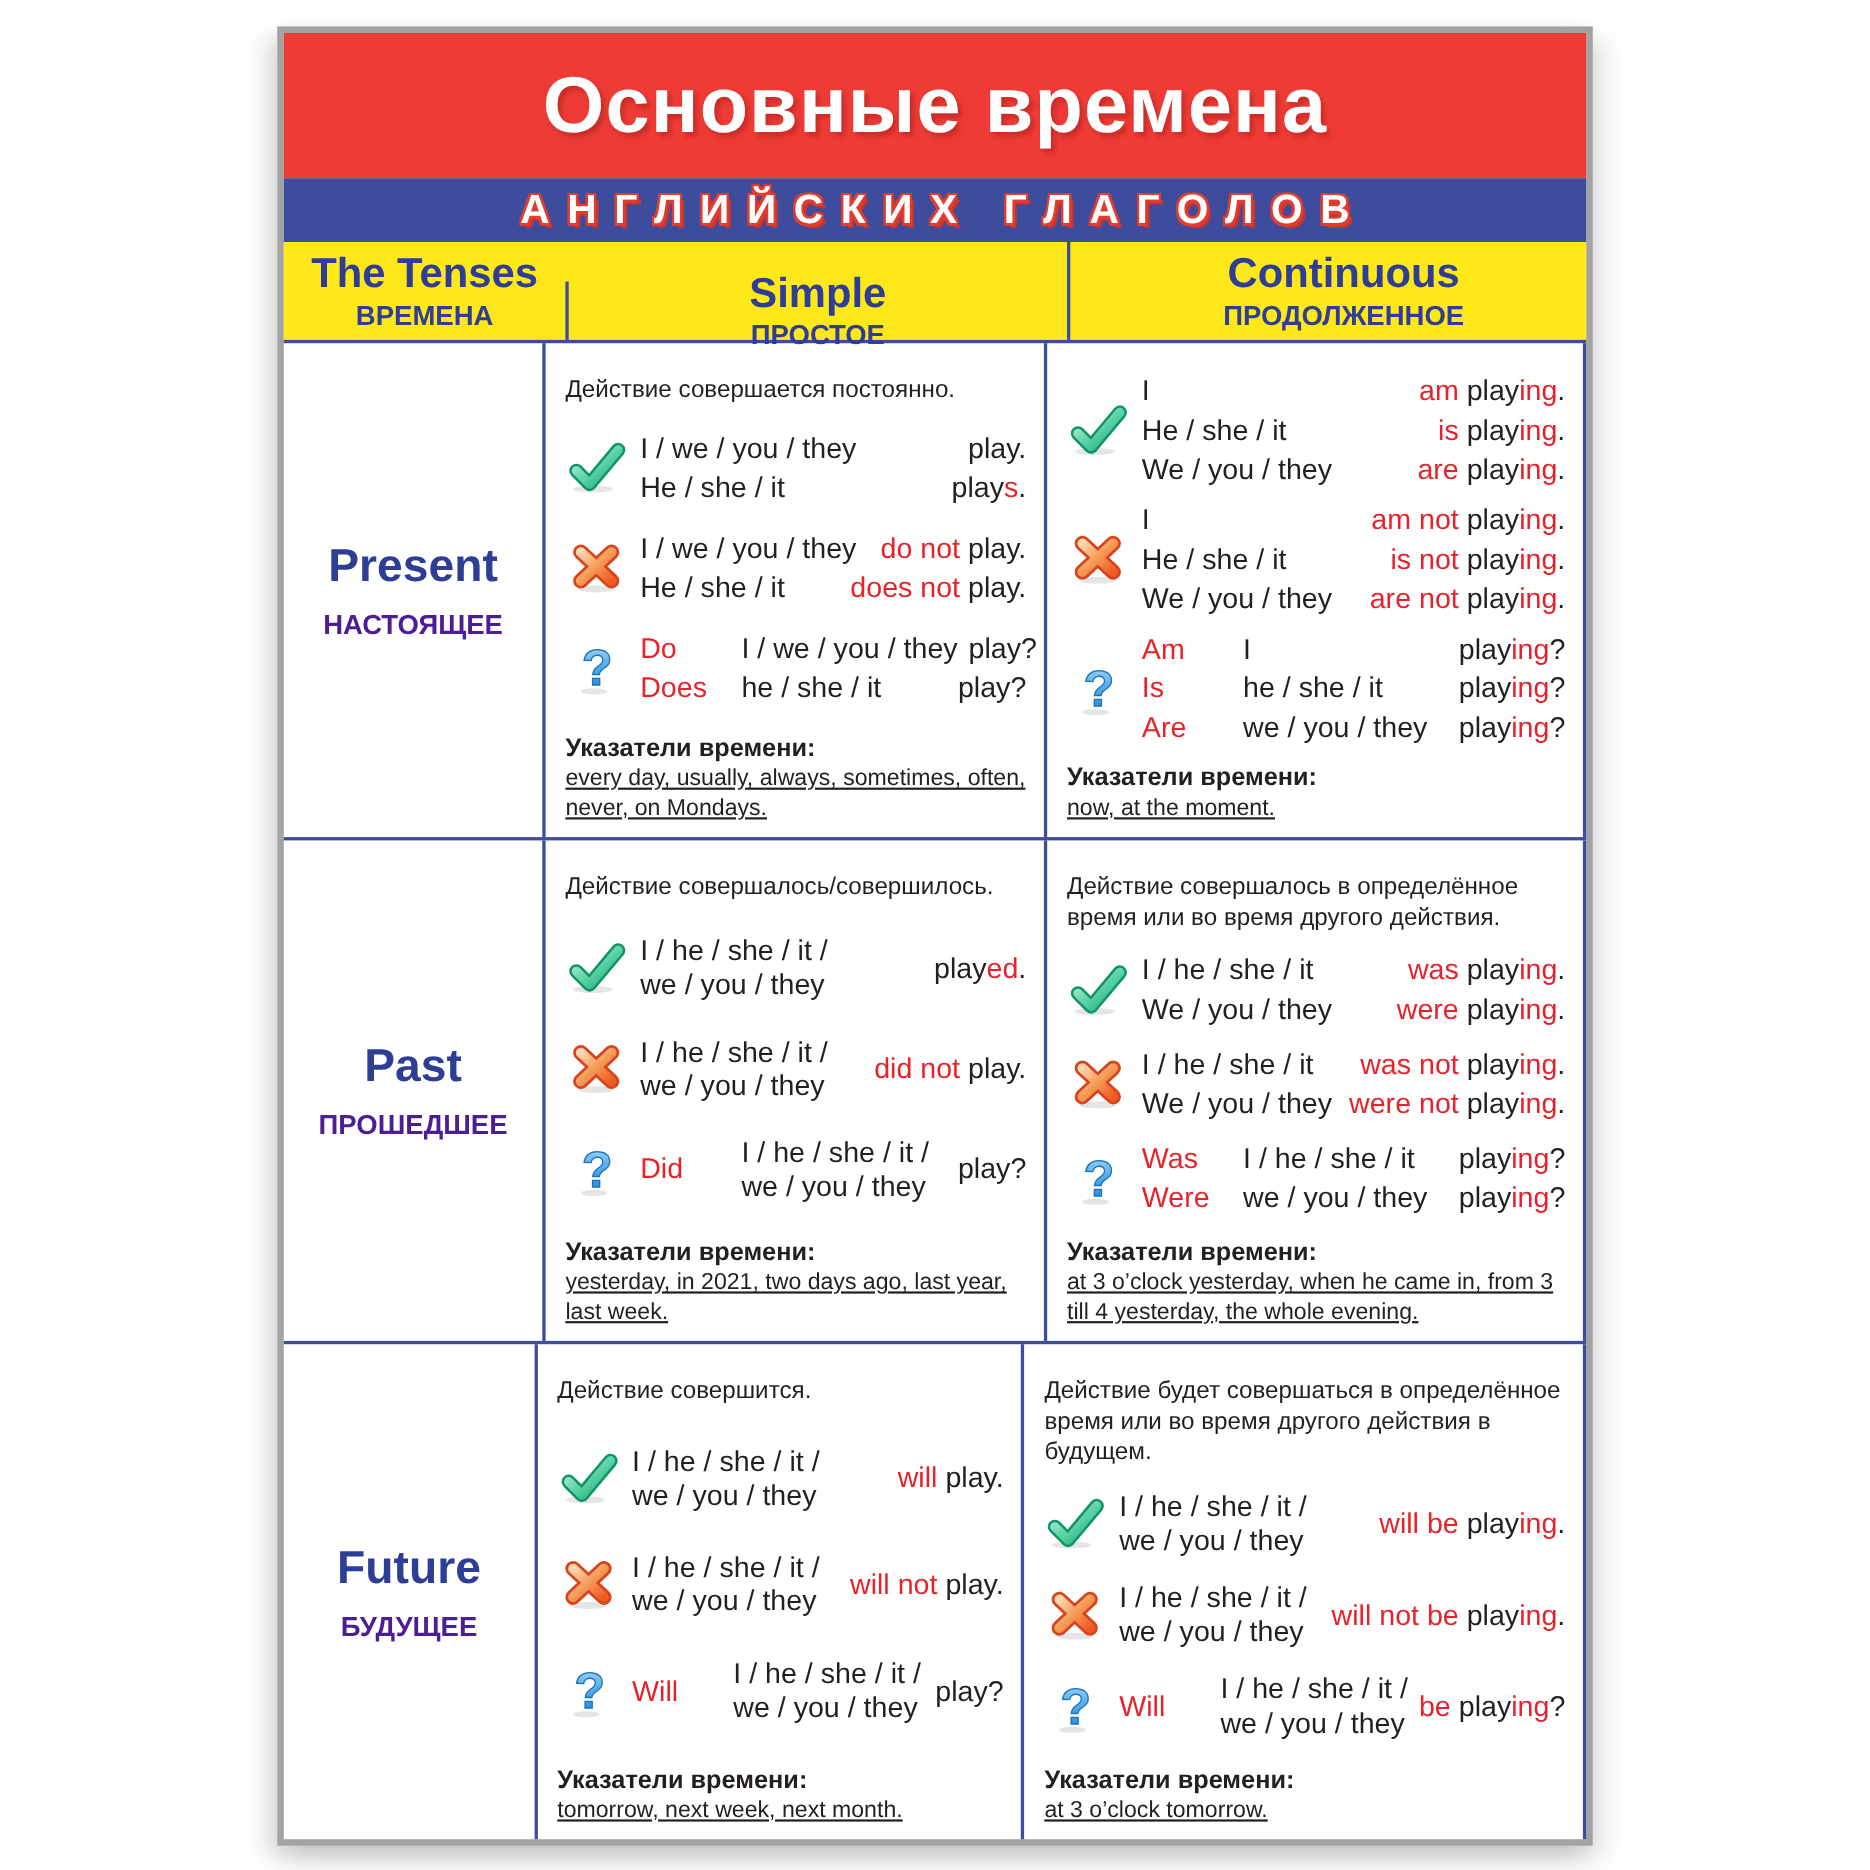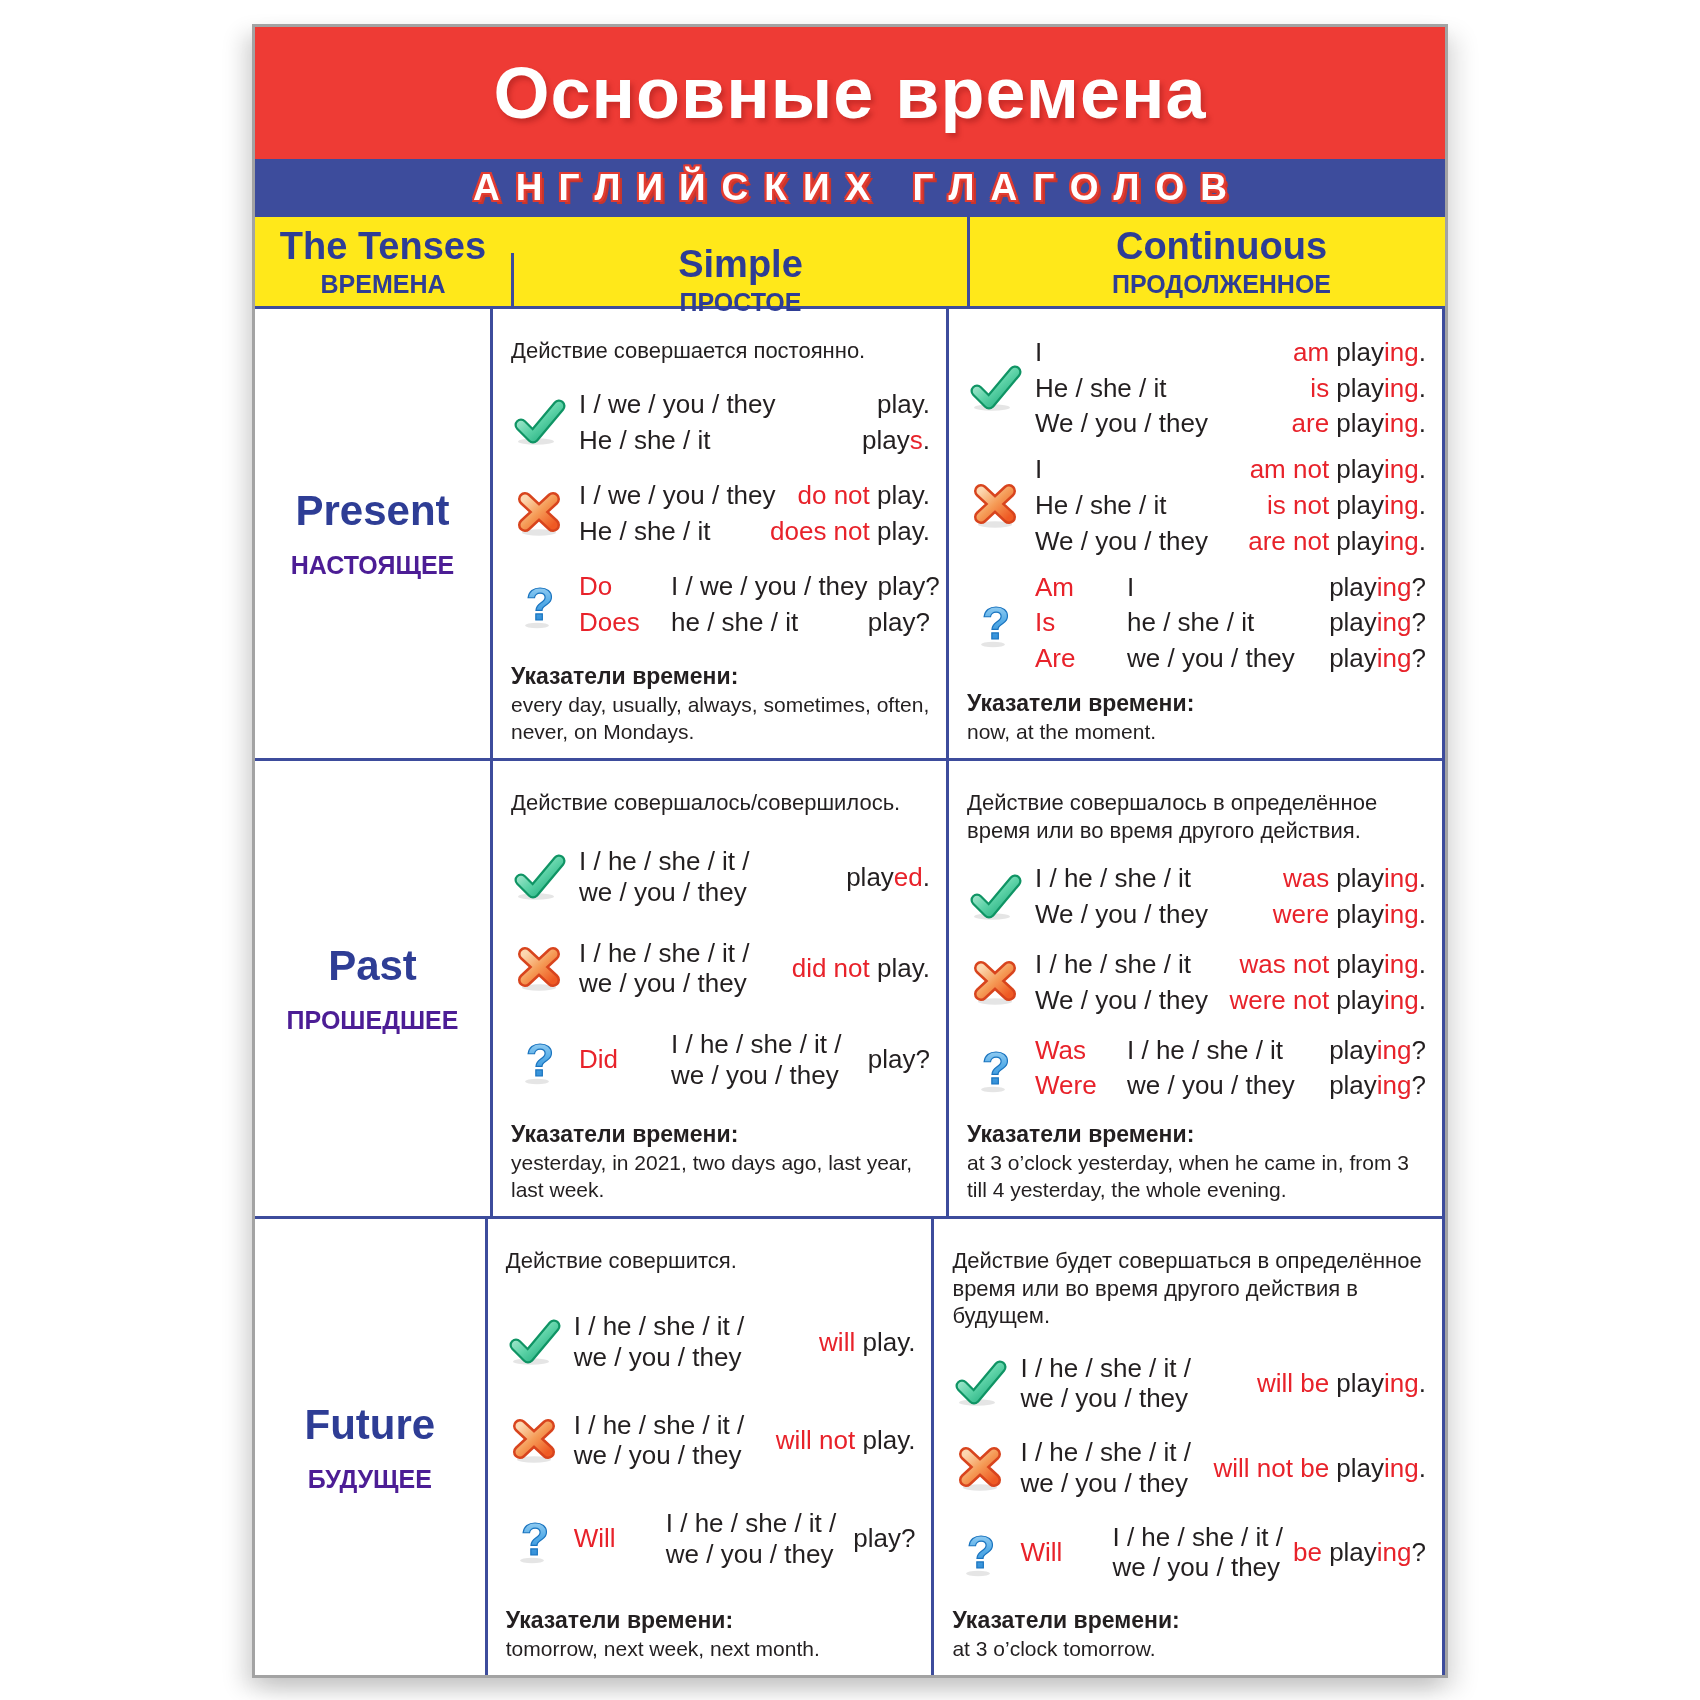--- a/index.html
+++ b/index.html
@@ -2,21 +2,21 @@
 <html><head>
 <meta charset="utf-8">
 <style>
   * { box-sizing: border-box; margin: 0; padding: 0; }
   html,body { width:1700px; height:1700px; background:#ffffff; font-family:"Liberation Sans", sans-serif; }
   body { position:relative; }
 
   .poster {
     position:absolute; left:252px; top:24px; width:1196px; height:1654px;
     background:#ffffff; display:flex; flex-direction:column;
-    border:3px solid #a3a3a3;
+    border:6px solid #a3a3a3;
     box-shadow: -10px 10px 20px rgba(0,0,0,.14), 10px 12px 22px rgba(0,0,0,.12);
   }
 
   
   .header-red { height:132px; background:#ee3b35; display:flex; align-items:center; justify-content:center; }
   .title {
     color:#ffffff; font-weight:bold; font-size:72px; letter-spacing:1px;
     text-shadow: 3px 4px 5px rgba(130,15,15,.35);
   }
   .band-blue { height:58px; background:#3d4c9c; display:flex; align-items:center; justify-content:center; overflow:hidden; }
@@ -58,21 +58,21 @@
   .block { display:flex; align-items:center; gap:10px; }
   .icon-wrap { width:58px; flex:none; display:flex; justify-content:center; align-items:center; }
   .block-rows { flex:1; display:flex; flex-direction:column; gap:5px; min-width:0; }
   .brow { display:flex; align-items:center; font-size:26px; line-height:1.18; color:#231f20; white-space:nowrap; }
   .aux { color:#e8222a; min-width:92px; flex:none; }
   .pred { margin-left:auto; text-align:right; padding-left:10px; }
   .seg-r { color:#e8222a; }
   .seg-k { color:#231f20; }
 
   .mlabel { font-size:23px; font-weight:bold; color:#231f20; line-height:1.3; }
-  .mtext { font-size:21px; color:#231f20; line-height:1.28; }
+  .mtext { font-size:21px; color:#231f20; line-height:1.28;text-decoration:underline; }
 </style>
 </head>
 <body>
 
 <svg width="0" height="0" style="position:absolute" aria-hidden="true">
   <defs>
     <linearGradient id="gradCheck" x1="0" y1="0" x2="1" y2="1">
       <stop offset="0" stop-color="#c9f0e0"></stop>
         <stop offset="0.5" stop-color="#5ed3a8"></stop>
         <stop offset="1" stop-color="#17a877"></stop>

